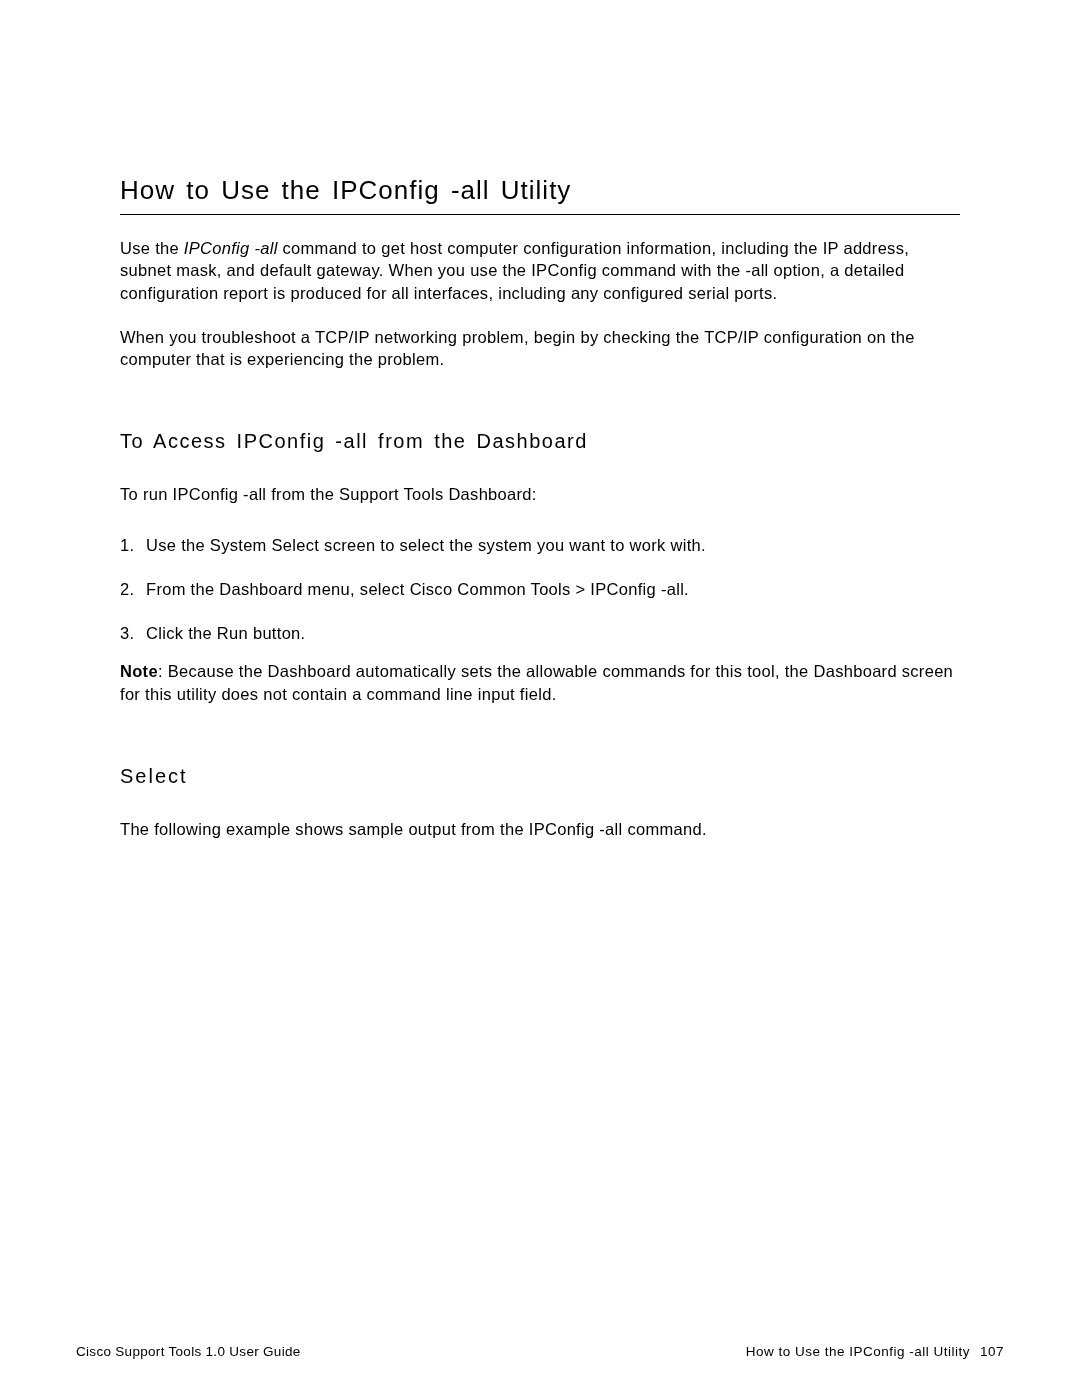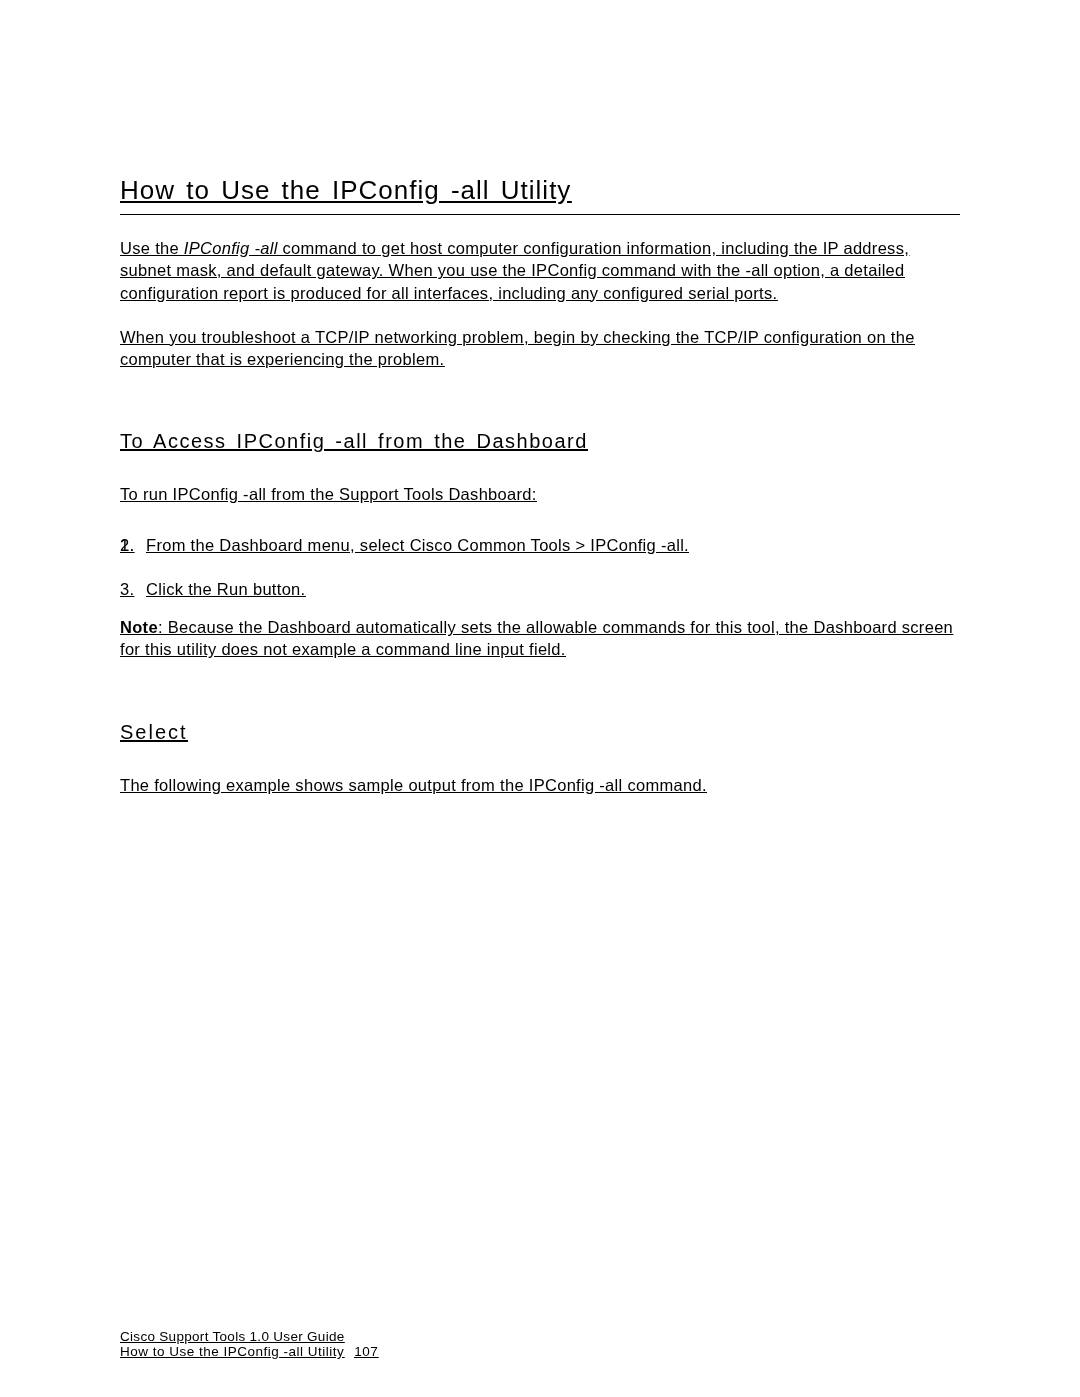--- a/index.html
+++ b/index.html
@@ -1,19 +1,18 @@
 <!DOCTYPE html>
 <html><head>
   <meta charset="utf-8">
   <style>
     * {
       margin: 0;
       padding: 0;
       box-sizing: border-box;
-      text-decoration: underline;
     }
     body {
       font-family: Arial, Helvetica, sans-serif;
       background: #ffffff;
       width: 1080px;
       height: 1397px;
       position: relative;
       color: #000;
     }
     .page-content {
@@ -83,26 +82,25 @@
       letter-spacing: 2px;
       word-spacing: 3px;
       margin-top: 60px;
       margin-bottom: 30px;
     }
     .footer {
       position: absolute;
       bottom: 38px;
       left: 0;
       right: 0;
-      padding: 0 120px;
+      padding: 0 76px;
       display: flex;
       justify-content: space-between;
       font-size: 13.5px;
       letter-spacing: 0.3px;
-      flex-direction: column;
     }
     .footer-right {
       letter-spacing: 0.5px;
     }
     .footer-right .page-num {
       margin-left: 10px;
     }
   </style>
 </head>
 <body>
@@ -115,27 +113,27 @@
     <span>Use the </span><span class="italic">IPConfig -all</span><span> command to get host computer configuration information, including the IP address, subnet mask, and default gateway. When you use the IPConfig command with the -all option, a detailed configuration report is produced for all interfaces, including any configured serial ports.</span>
   </p>
 
   <p class="body-text">When you troubleshoot a TCP/IP networking problem, begin by checking the TCP/IP configuration on the computer that is experiencing the problem.</p>
 
   <h2 class="section-title">To Access IPConfig -all from the Dashboard</h2>
 
   <p class="intro-line">To run IPConfig -all from the Support Tools Dashboard:</p>
 
   <ol class="ordered-list">
-    <li><span class="num">1.</span></li>
+    <li><span class="num">1.</span><span>Use the System Select screen to select the system you want to work with.</span></li>
     <li><span class="num">2.</span><span>From the Dashboard menu, select Cisco Common Tools &gt; IPConfig -all.</span></li>
     <li><span class="num">3.</span><span>Click the Run button.</span></li>
   </ol>
 
   <p class="note-text">
-    <span class="bold">Note</span><span>: Because the Dashboard automatically sets the allowable commands for this tool, the Dashboard screen for this utility does not example a command line input field.</span>
+    <span class="bold">Note</span><span>: Because the Dashboard automatically sets the allowable commands for this tool, the Dashboard screen for this utility does not contain a command line input field.</span>
   </p>
 
   <h2 class="example-title">Select</h2>
 
   <p class="body-text">The following example shows sample output from the IPConfig -all command.</p>
 
 </div>
 
 <div class="footer">
   <div class="footer-left">Cisco Support Tools 1.0 User Guide</div>

